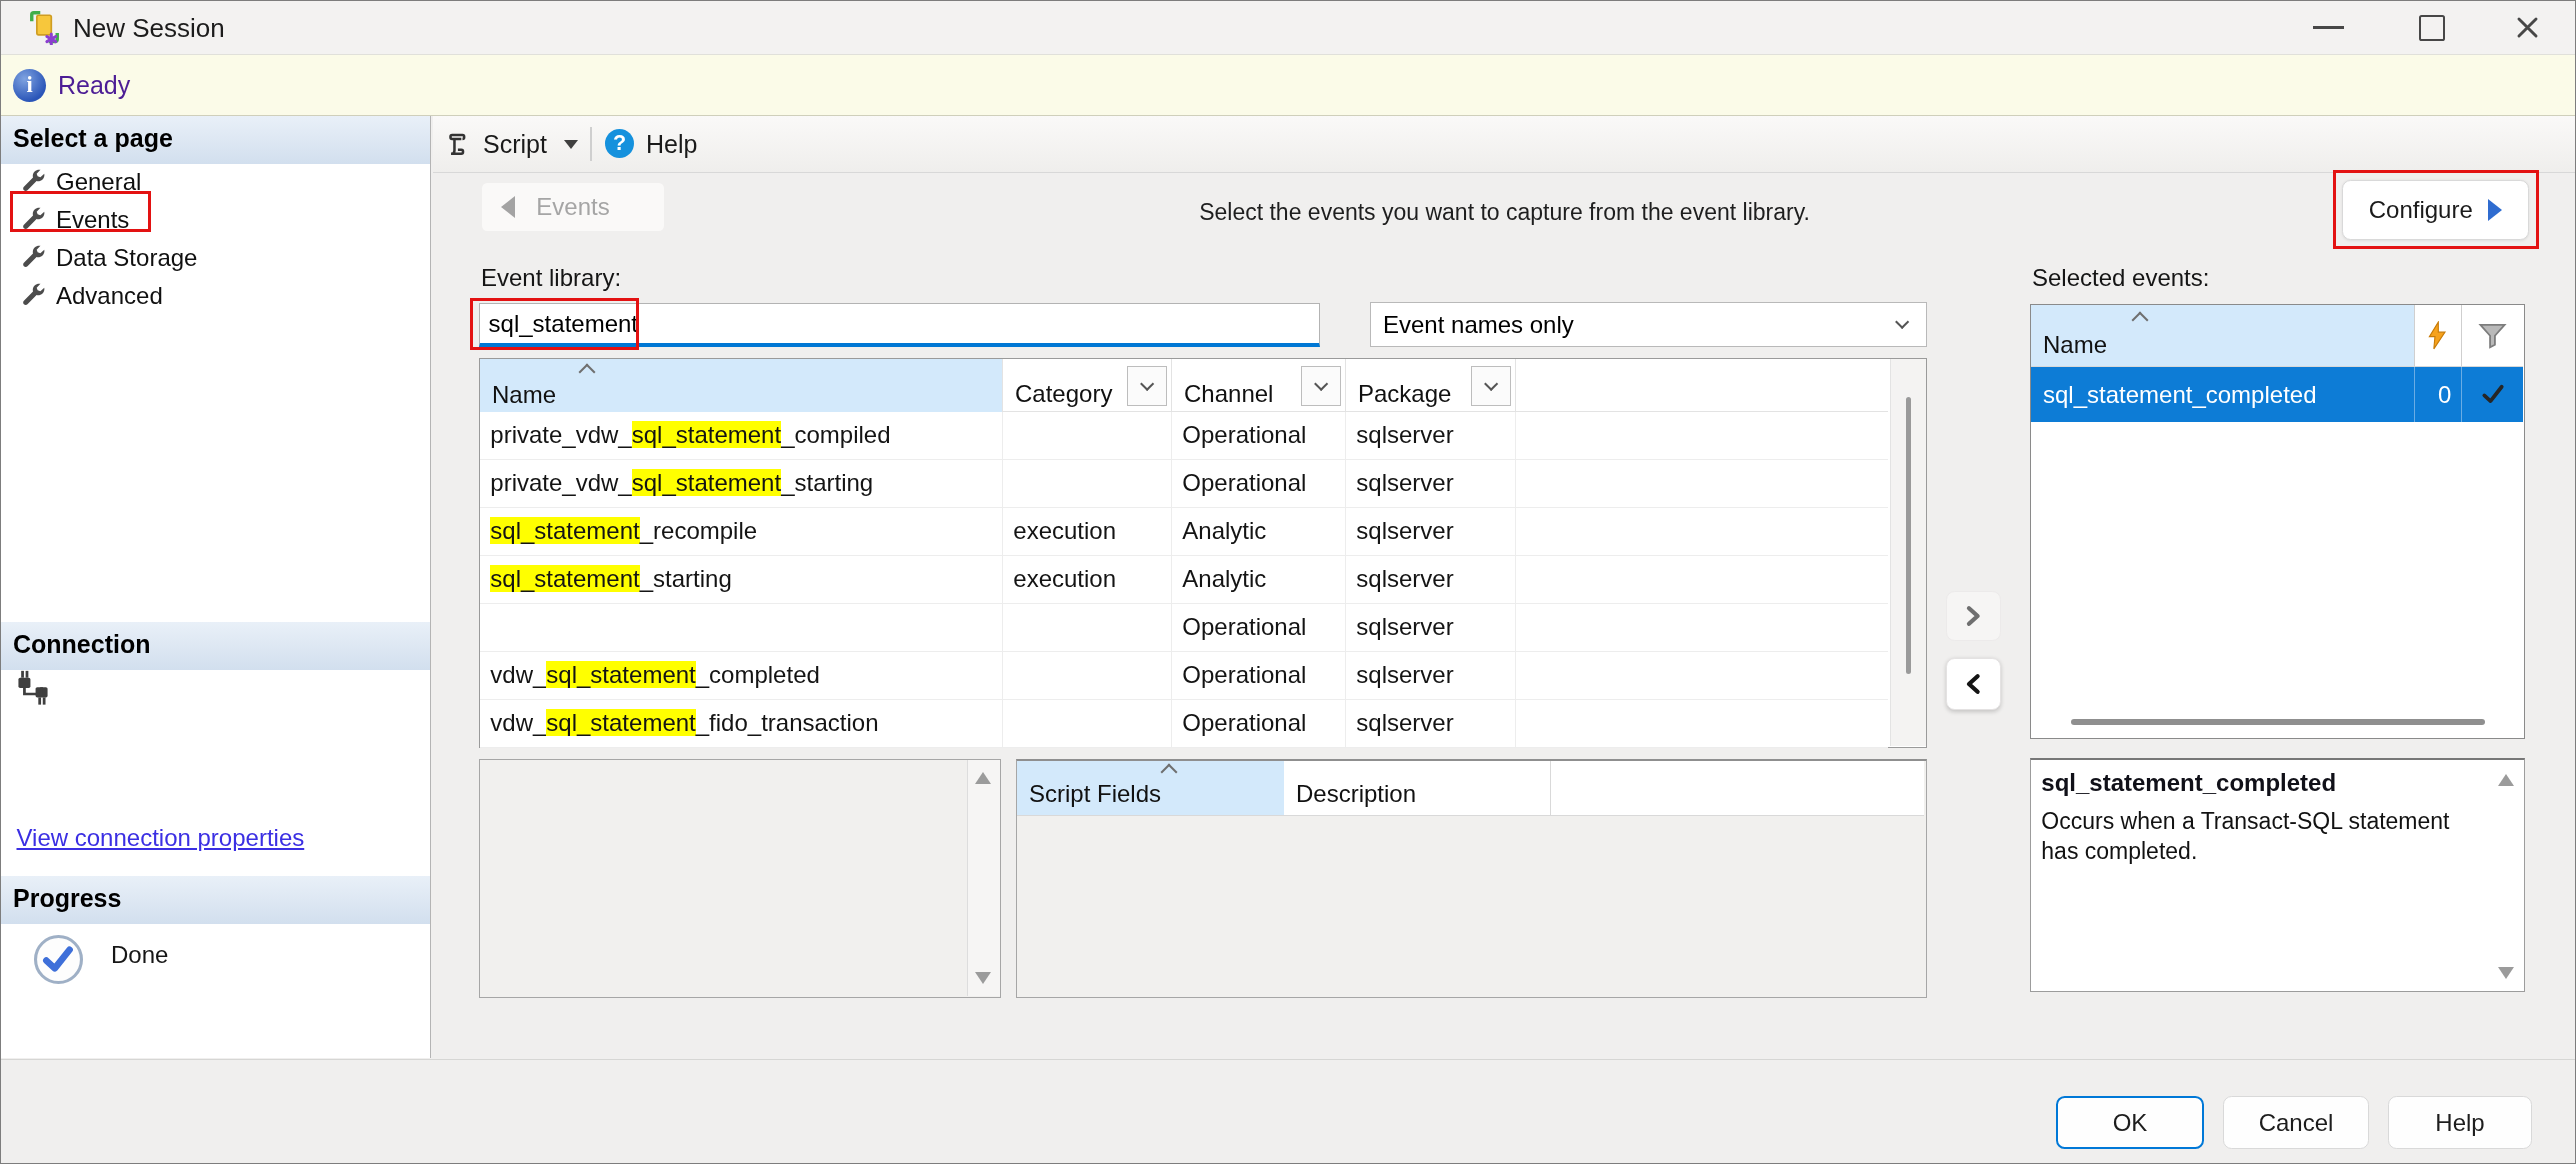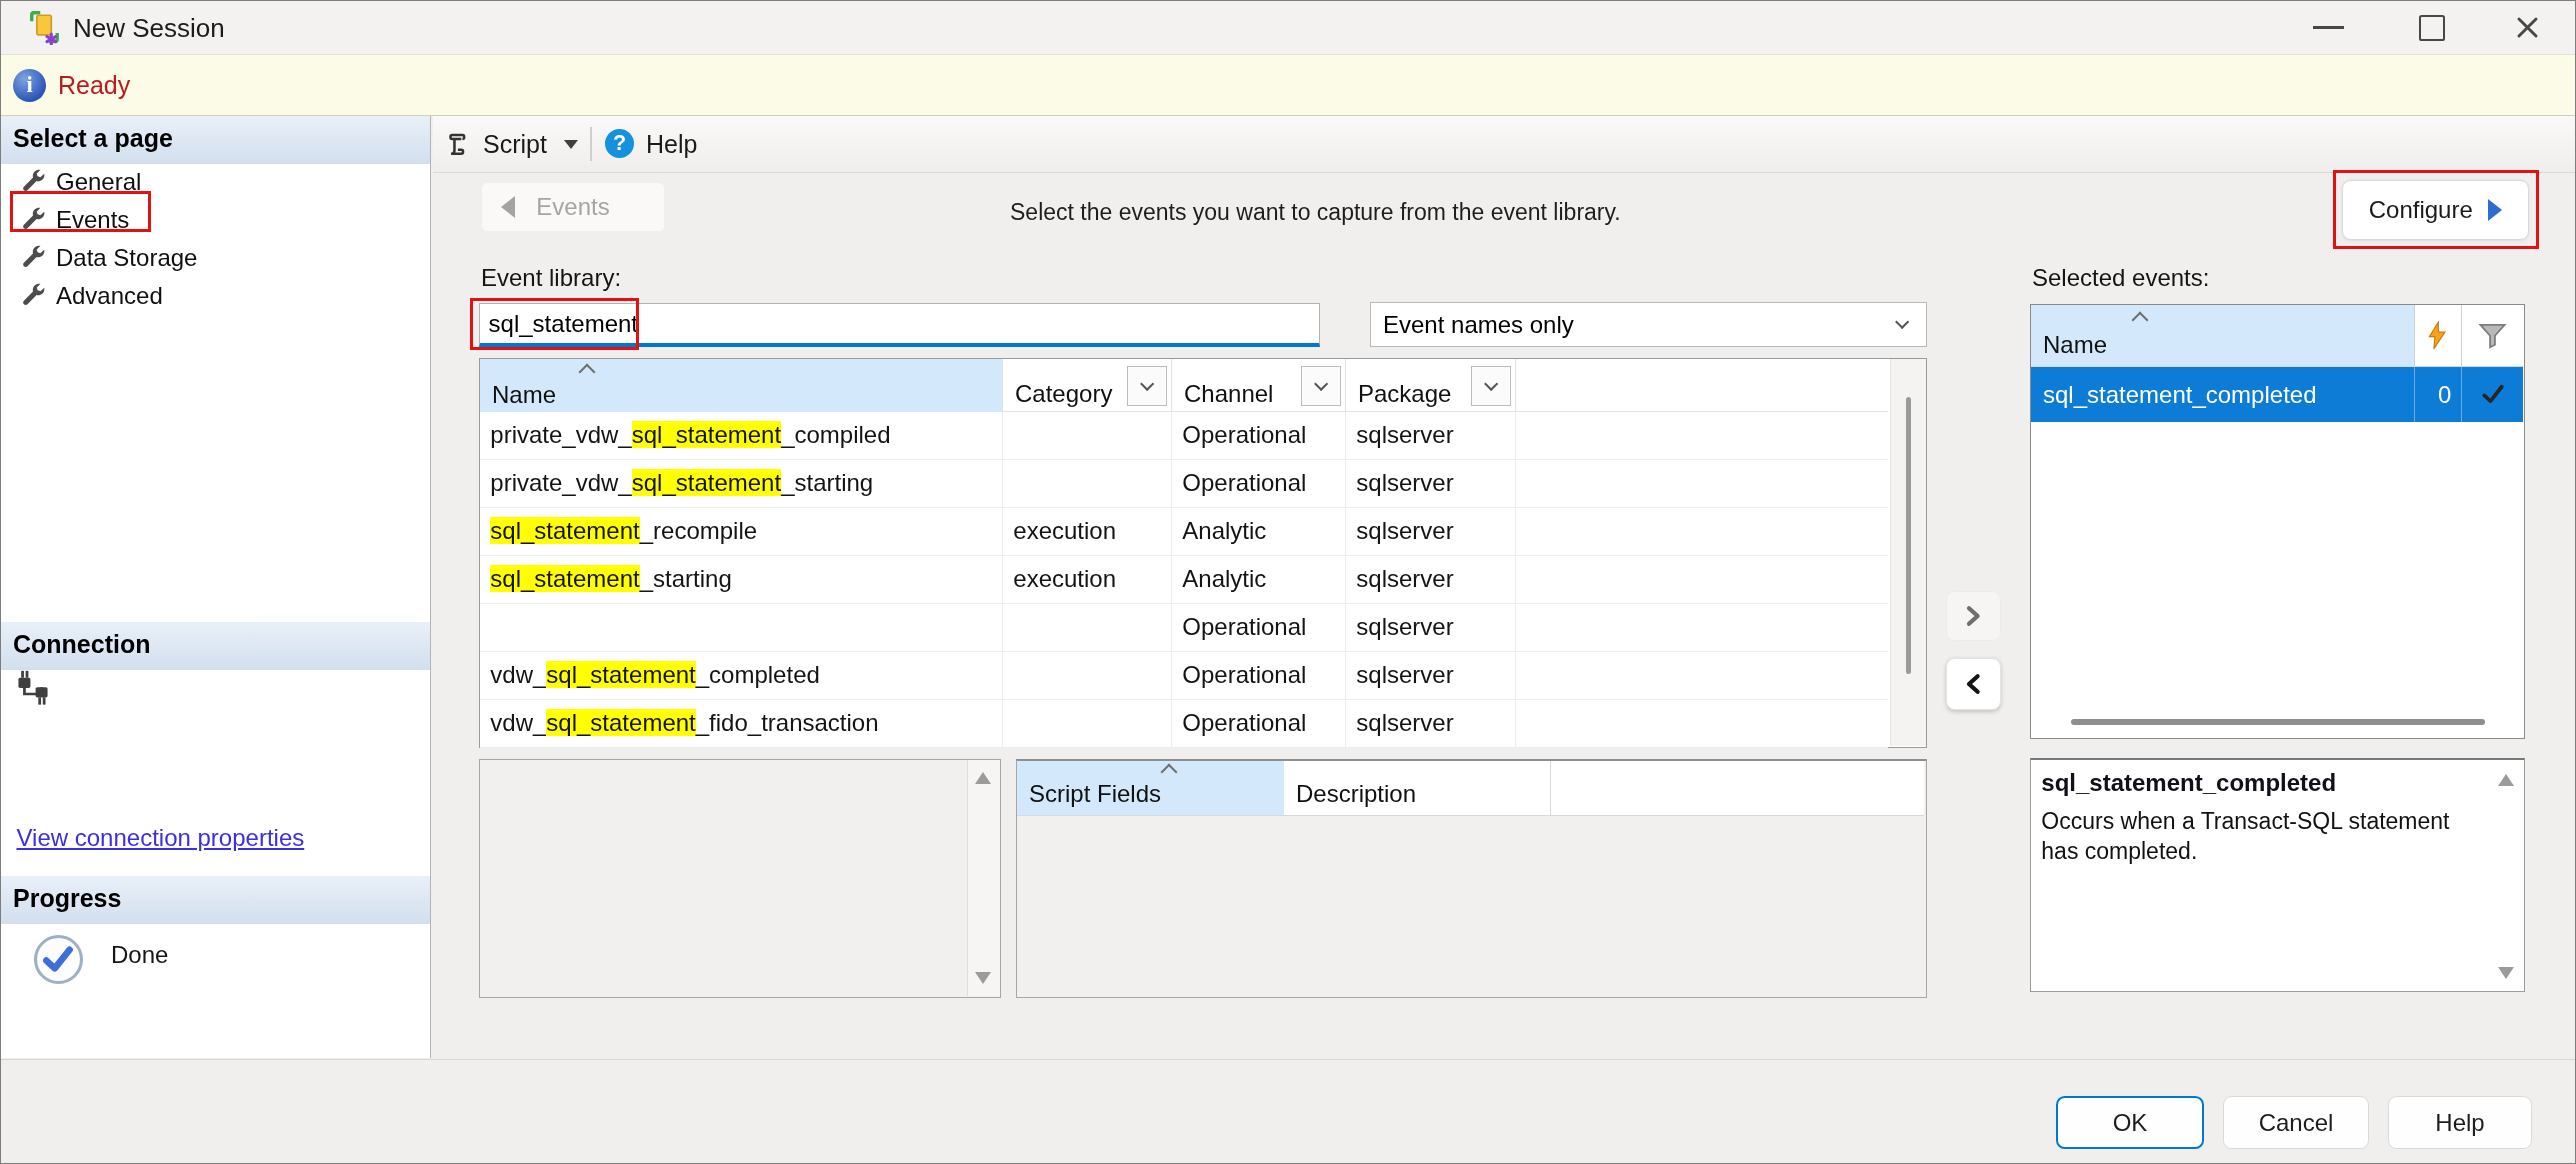--- a/index.html
+++ b/index.html
@@ -11,21 +11,21 @@
   .app-icon{position:absolute;left:29px;top:9.5px;width:29px;height:34px}
   .win-title{position:absolute;left:72px;top:12px;font-size:26px;color:#1c1c1c}
   .winctl{position:absolute;top:0;height:53px;width:67px;display:flex;align-items:center;justify-content:center}
   .wc-min{left:2294px}.wc-max{left:2397px}.wc-close{left:2493px}
   .g-min{width:31px;height:3.4px;background:#474747}
   .g-max{width:26px;height:26px;border:2.6px solid #474747;border-radius:2.6px}
 
   
   .statusbar{position:absolute;left:0;top:53px;width:100%;height:62px;background:#fbfbe8;border-top:0.9px solid #e0e0da;border-bottom:0.9px solid #cfcfbb;display:flex;align-items:center;padding-left:12px;gap:12px}
   .info-badge{width:33px;height:33px;border-radius:50%;background:radial-gradient(circle at 35% 30%,#7fa3e0,#2a55b8 72%);color:#fff;font-weight:bold;font-size:22.4px;display:flex;align-items:center;justify-content:center;font-family:"Liberation Serif",serif}
-  .status-text{font-size:25px;color:#b91c1c}
+  .status-text{font-size:25px;color:#4c1d95}
 
   
   .sidebar{position:absolute;left:0;top:115px;width:430px;height:942px;background:#fff;border-right:1.7px solid #b4b4b4}
   .sh{position:absolute;left:0;width:100%;height:48px;background:linear-gradient(#e9f0f8,#d2dfee);font-weight:bold;font-size:25px;color:#000;padding:7.7px 0 0 12px}
   .sh-pages{top:0}.sh-conn{top:506px}.sh-prog{top:760px}
   .pitem{position:absolute;left:0;width:100%;height:38px;cursor:default}
   .pitem .wicon{position:absolute;left:19px;top:6px}
   .pitem .plabel{position:absolute;left:55px;top:6px;font-size:24px;color:#101010}
   .pi-0{top:46px}.pi-1{top:84px}.pi-2{top:122px}.pi-3{top:160px}
   .conn-icon{position:absolute;left:13.8px;top:552px}
@@ -38,21 +38,21 @@
   .tb-script-icon{position:absolute;left:10.3px;top:13px}
   .tb-script-label{position:absolute;left:50px;top:13.8px;font-size:25px;color:#1a1a1a}
   .t-caret{position:absolute;left:131px;top:24px;border-left:7.7px solid transparent;border-right:7.7px solid transparent;border-top:9.5px solid #3f3f3f}
   .tsep{position:absolute;left:157px;top:11.2px;width:1.7px;height:34px;background:#cfcfcf}
   .tb-help-icon{position:absolute;left:172px;top:13px;width:29px;height:29px;border-radius:50%;background:#1591dd;color:#fff;font-weight:bold;font-size:21.5px;display:flex;align-items:center;justify-content:center}
   .tb-help-label{position:absolute;left:213px;top:13.8px;font-size:25px;color:#1a1a1a}
 
   
   .sel-btn{position:absolute;left:481px;top:182px;width:182px;height:48px;background:#faf9f8;border:none;border-radius:5.2px;color:#a5a5a5;font-size:24px;font-family:inherit;display:flex;align-items:center;justify-content:center}
   .tri-left{position:absolute;left:19px;top:13px;border-top:11.2px solid transparent;border-bottom:11.2px solid transparent;border-right:14.6px solid #a3a3a3}
-  .instruction{position:absolute;left:1009px;top:198px;width:989px;text-align:left;font-size:23px;color:#1e1e1e}
+  .instruction{position:absolute;left:1009px;top:198px;width:989px;text-align:center;font-size:23px;color:#1e1e1e}
   .cfg-btn{position:absolute;left:2341px;top:179px;width:187px;height:60px;background:#fff;border:1.7px solid #d9d9d9;border-radius:8.6px;font-size:24px;color:#1b1b1b;font-family:inherit;display:flex;align-items:center;justify-content:center;box-shadow:0 0.9px 2.6px rgba(0,0,0,.08)}
   .tri-right{border-top:11.2px solid transparent;border-bottom:11.2px solid transparent;border-left:14.6px solid #2f6cd0;margin-left:15.5px}
 
   .lib-label{position:absolute;left:480px;top:263px;font-size:24px;color:#151515}
   .search-input{position:absolute;left:478px;top:302px;width:841px;height:44px;background:#fff;border:1.7px solid #b3b3b3;border-bottom:4.3px solid #0077d4;font-size:24px;font-family:inherit;color:#000;padding:0 8.6px}
   .in-label{position:absolute;left:1384px;top:311px;font-size:23px;color:#2b2b2b}
   .combo{position:absolute;left:1369px;top:301px;width:557px;height:45px;background:#fff;border:1.7px solid #b9b9b9;cursor:default}
   .combo .cval{position:absolute;left:12px;top:7.7px;font-size:24px;color:#000}
   .chev{width:10.3px;height:10.3px;border-right:2.6px solid #555;border-bottom:2.6px solid #555;transform:rotate(45deg)}
   .combo .chev{position:absolute;right:19px;top:13.8px}

